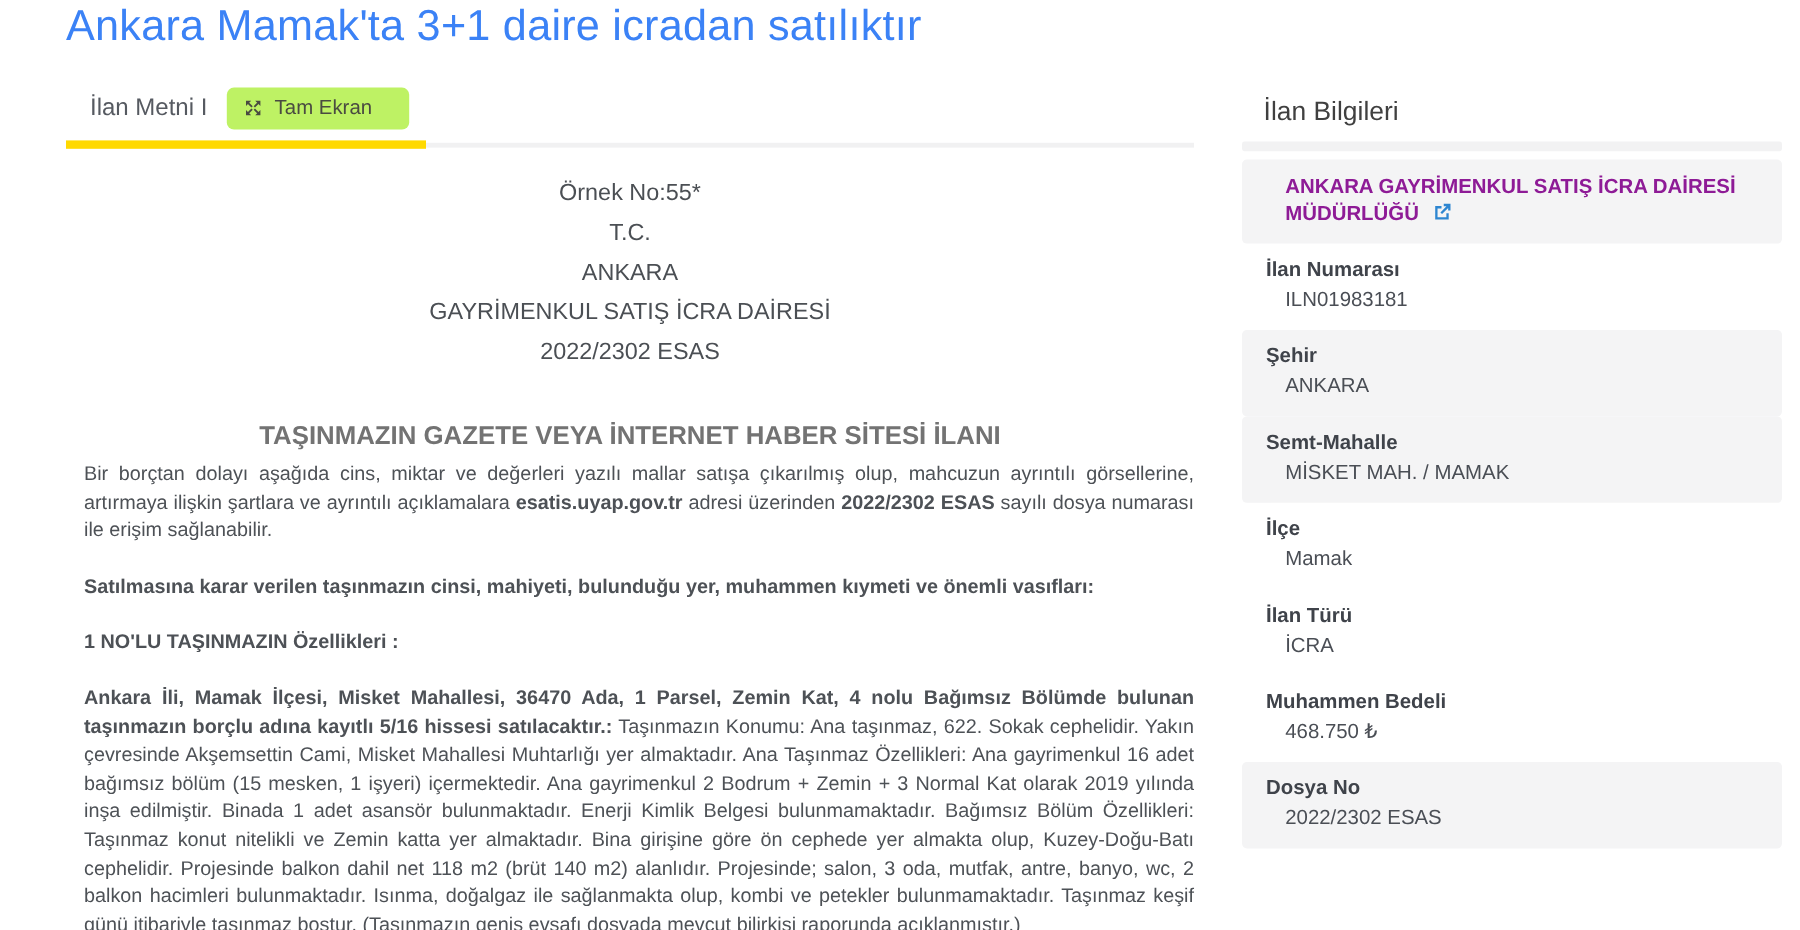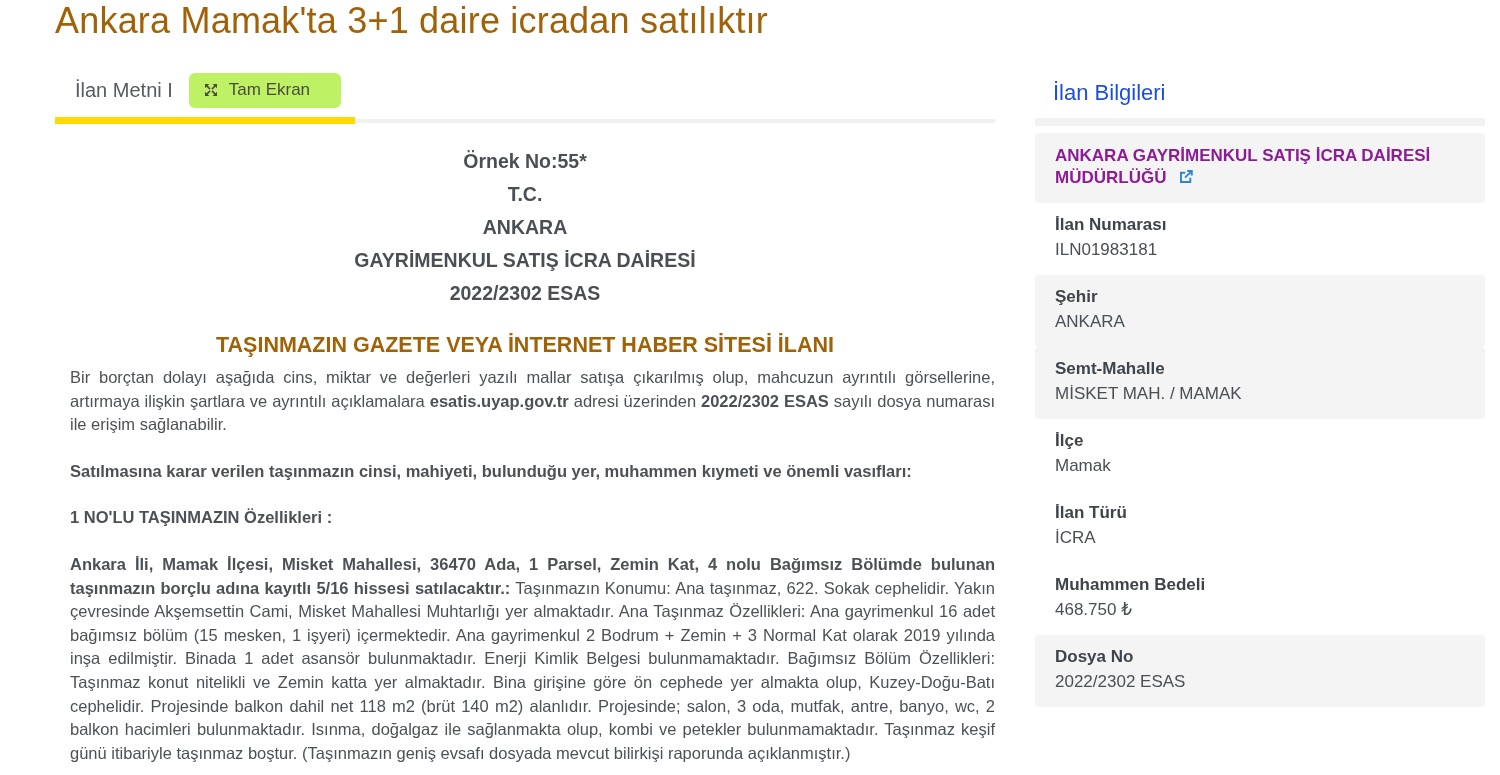--- a/index.html
+++ b/index.html
@@ -1,57 +1,57 @@
 <!DOCTYPE html>
 <html lang="tr"><head>
 <meta charset="utf-8">
 <style>
   * { margin:0; padding:0; box-sizing:border-box; }
   html,body { width:1500px; height:775px; background:#ffffff; overflow:hidden;
               font-family:"Liberation Sans","DejaVu Sans",sans-serif; }
 
   .page-title{
     position:absolute; left:55px; top:0px;
-    font-size:36px; font-weight:400; color:#a16207; letter-spacing:.2px;
+    font-size:36px; font-weight:400; color:#3b82f6; letter-spacing:.2px;
   }
 
   
   .main{ position:absolute; left:55px; top:72px; width:940px; }
 
   .tabbar{ display:flex; align-items:center; height:36px; }
   .tab-label{ font-size:20px; color:#565a61; margin-left:20px; cursor:pointer; white-space:pre; }
   .fullscreen-btn{
     margin-left:16px; display:inline-flex; align-items:center; gap:10px;
     background:#bef264; border:none; border-radius:6px;
     padding:7px 31px 8px 14px; font-size:17px; color:#4a4b41; cursor:pointer;
     font-family:inherit;
   }
   .fullscreen-btn svg{ display:block; }
 
   .tab-underline{ position:relative; height:8px; margin-top:9px; }
   .tab-underline .seg-gray{ position:absolute; left:300px; right:0; top:2px; height:4px; background:#f1f1f2; }
   .tab-underline .seg-yellow{ position:absolute; left:0; width:300px; top:0; height:7px; background:#ffd900; }
 
   .document{ margin-top:20px; color:#4d5156; font-size:16.5px; }
-  .doc-header{ text-align:center; font-weight:bold; font-size:19.5px; line-height:33px; color:#4b4f54; }
-  .doc-section-title{ text-align:center; font-weight:bold; font-size:21.5px; color:#a16207;
-                      margin:21px 0 7px; line-height:28px; }
+  .doc-header{ text-align:center; font-weight:normal; font-size:19.5px; line-height:33px; color:#4b4f54; }
+  .doc-section-title{ text-align:center; font-weight:bold; font-size:21.5px; color:#737373;
+                      margin:39px 0 7px; line-height:28px; }
   .document p{ text-align:justify; line-height:23.6px; margin-bottom:23px;margin-left:15px; }
   .document p.single{ text-align:left; }
   .b{ font-weight:bold; }
 
   
   .sidebar{ position:absolute; left:1035px; top:78px; width:450px; }
-  .sidebar-title{ font-size:22px; font-weight:400; color:#1d4ed8; margin:2px 0 0 18px; }
+  .sidebar-title{ font-size:22px; font-weight:400; color:#404040; margin:2px 0 0 18px; }
   .sidebar-divider{ height:8px; background:#f2f2f3; border-radius:2px; margin-top:12px; }
   .info-list{ margin-top:7px; }
   .info-row{ padding:12px 20px 14px; border-radius:4px; }
   .info-row.alt{ background:#f4f4f5; }
   .info-label{ font-size:17px; font-weight:bold; color:#3f434a; line-height:20px; margin-bottom:4px; }
-  .info-value{ font-size:17px; color:#4a4e55; line-height:22px; }
+  .info-value{ font-size:17px; color:#4a4e55; line-height:22px;margin-left:16px; }
   .info-value.link .val-text{ color:#8e1b96; font-weight:bold; cursor:pointer; }
   .info-value .ext-icon{ vertical-align:-3px; margin-left:6px; cursor:pointer; }
 </style>
 </head>
 <body>
 
 <h1 class="page-title">Ankara Mamak'ta 3+1 daire icradan satılıktır</h1>
 
 <div class="main">
   <div class="tabbar">

